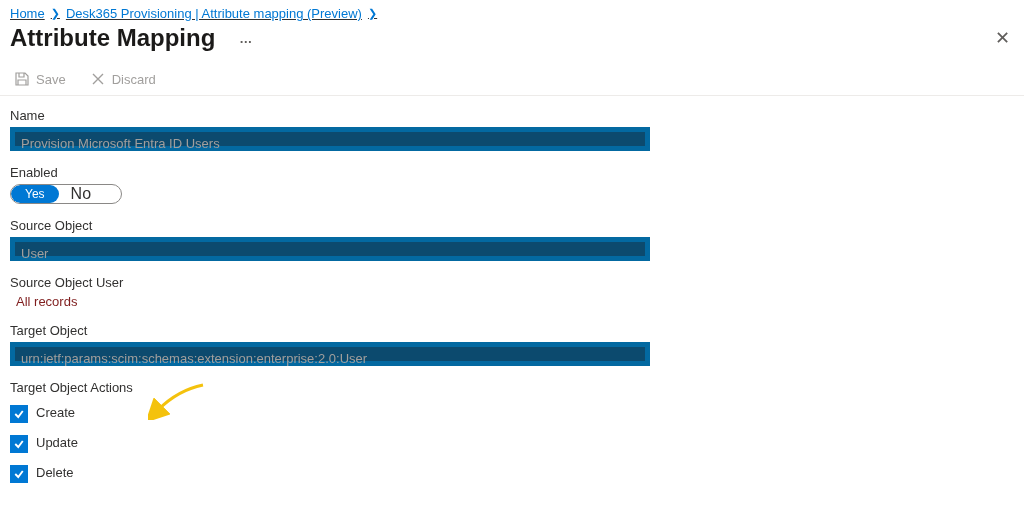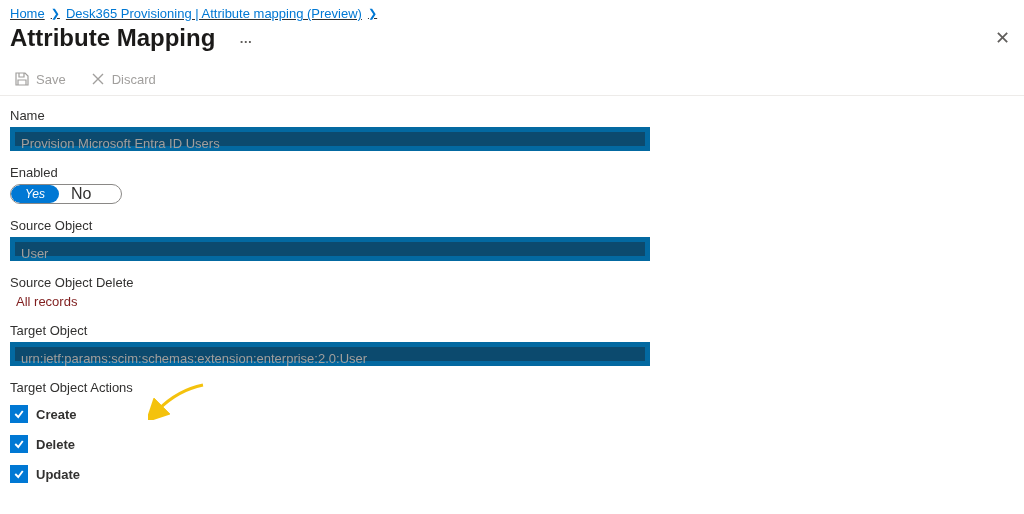--- a/index.html
+++ b/index.html
@@ -69,32 +69,31 @@
     }
     .toggle .on {
       background: #0078d4;
       color: #fff;
       font-size: 12px;
       padding: 0 14px;
       height: 100%;
       display: flex;
       align-items: center;
       border-radius: 11px;
-      font-style: italic;
     }
     .toggle .off {
       color: #323130;
       font-size: 16px;
       padding: 0 12px;
       height: 100%;
       display: flex;
       align-items: center;
     }
     .link-text { color: #7f1d1d; font-size: 13px; cursor: pointer; padding-left: 6px; }
-    .checkbox-row { display: flex; align-items: center; gap: 8px; margin-bottom: 12px; font-weight: bold; }
+    .checkbox-row { display: flex; align-items: flex-start; gap: 8px; margin-bottom: 12px; }
     .cb {
       width: 18px; height: 18px;
       background: #0078d4;
       display: inline-flex;
       align-items: center; justify-content: center;
       cursor: pointer;
     }
     .cb svg { width: 12px; height: 12px; stroke: #fff; stroke-width: 2.5; fill: none; }
     .arrow-annotation {
       position: absolute;
@@ -151,21 +150,21 @@
       <span class="off">No</span>
     </div>
   </div>
 
   <div class="field">
     <label class="field-label">Source Object</label>
     <div class="text-input">User</div>
   </div>
 
   <div class="field">
-    <label class="field-label">Source Object Delete</label>
+    <label class="field-label">Source Object User</label>
     <div class="link-text">All records</div>
   </div>
 
   <div class="field">
     <label class="field-label">Target Object</label>
     <div class="text-input">urn:ietf:params:scim:schemas:extension:enterprise:2.0:User</div>
   </div>
 
   <div class="field">
     <label class="field-label">Target Object Actions</label>
@@ -177,29 +176,29 @@
           </svg>
         </span>
       <span>Create</span>
     </div>
     <div class="checkbox-row">
       <span class="cb">
           <svg viewBox="0 0 16 16">
             <polyline points="3,8 7,12 13,4"></polyline>
           </svg>
         </span>
-      <span>Delete</span>
+      <span>Update</span>
     </div>
     <div class="checkbox-row">
       <span class="cb">
           <svg viewBox="0 0 16 16">
             <polyline points="3,8 7,12 13,4"></polyline>
           </svg>
         </span>
-      <span>Update</span>
+      <span>Delete</span>
     </div>
   </div>
 
 </div>
 
 <div class="arrow-annotation">
   <svg viewBox="0 0 60 40">
     <defs>
       <marker id="ah" markerWidth="8" markerHeight="8" refX="2" refY="4" orient="auto">
         <path d="M0,0 L8,4 L0,8 z" fill="#f4c20d"></path>

